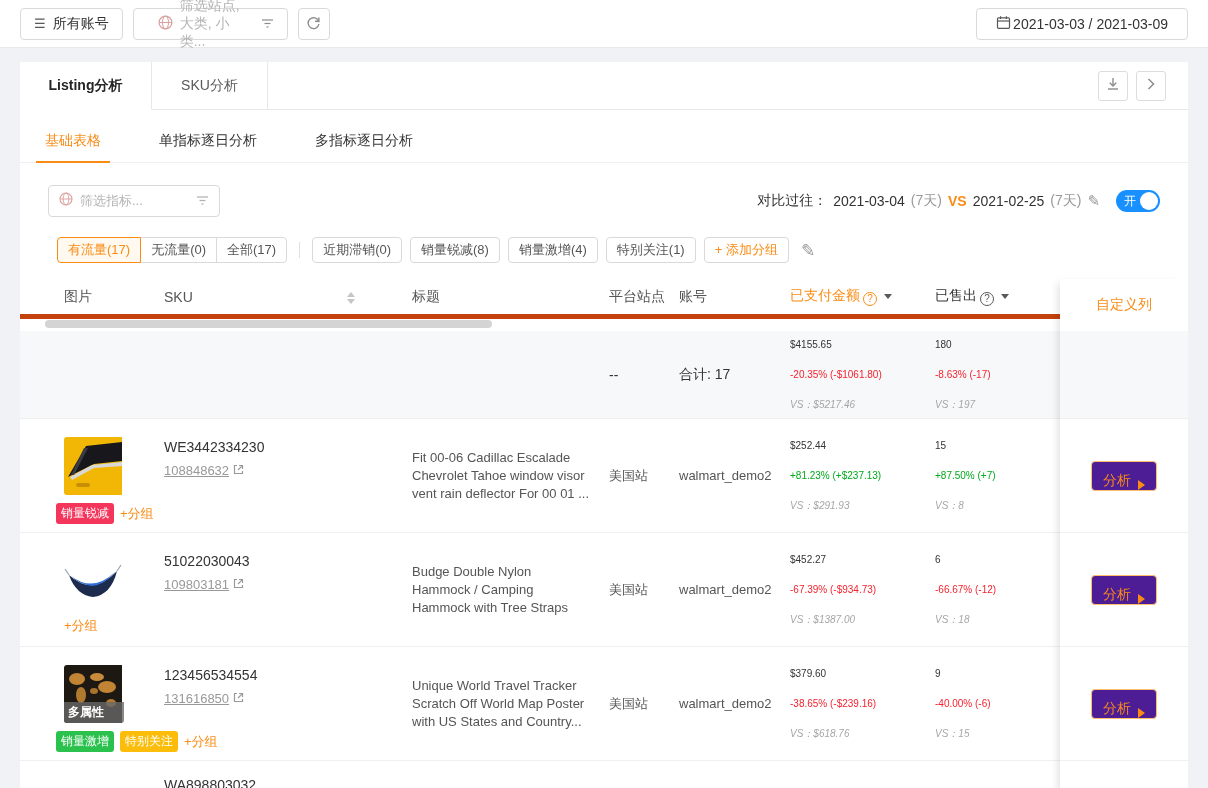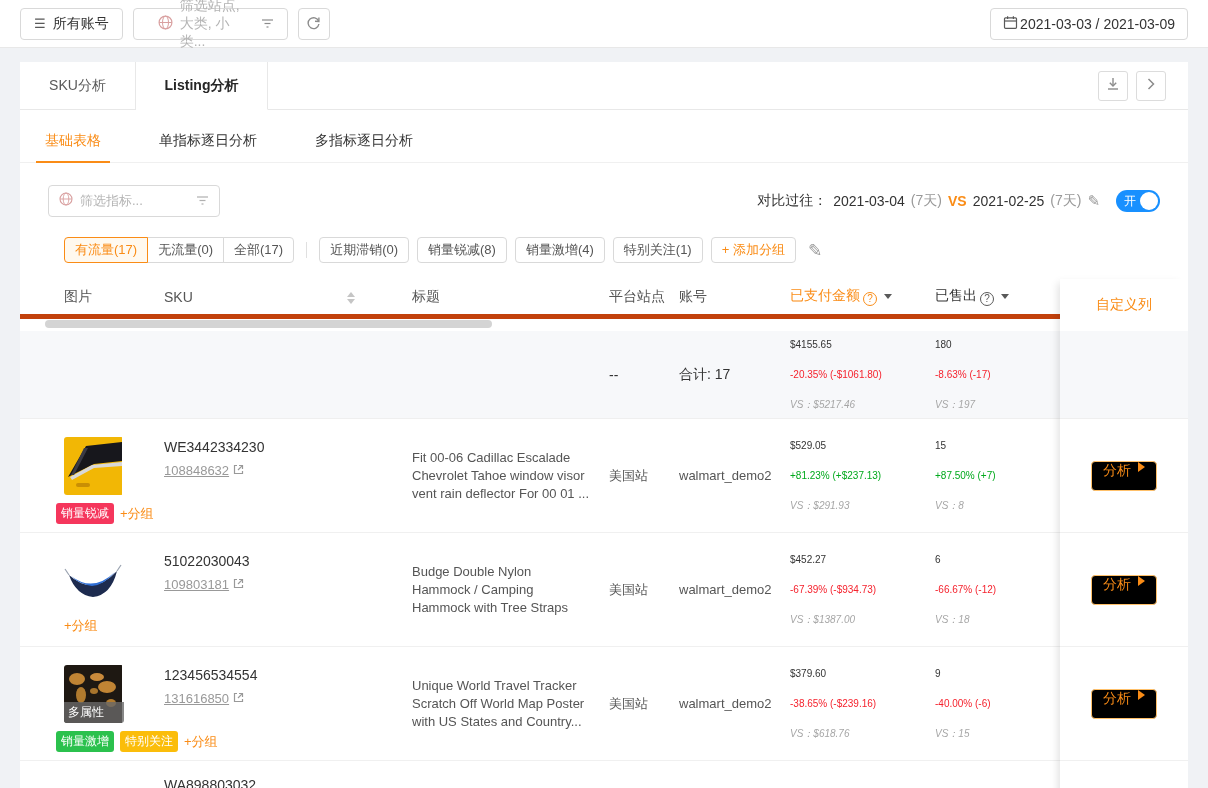--- a/index.html
+++ b/index.html
@@ -8,21 +8,21 @@
   
   .topbar { height:48px; background:#fff; border-bottom:1px solid #e8e8e8;
     display:flex; align-items:center; padding:0 20px; gap:10px; }
   .btn-outline { display:inline-flex; align-items:center; gap:7px; height:32px;
     padding:0 13px; border:1px solid #d9d9d9; border-radius:4px; background:#fff;
     font-size:14px; color:#333; cursor:pointer; }
   .site-filter { width:155px; justify-content:flex-start; color:#b8b8b8;padding-left:24px; }
   .site-filter .ph { flex:1; text-align:left; font-size:14px; color:#b4b4b4; }
   .icon-sq { width:32px; height:32px; border:1px solid #d9d9d9; border-radius:4px;
     background:#fff; display:inline-flex; align-items:center; justify-content:center; color:#8c8c8c; }
-  .date-btn { margin-left:auto; gap:2px; padding:0 12px; }
+  .date-btn { margin-left:auto; gap:2px; padding:0 19px; }
   
   .page { padding:14px 20px 0; }
   .card { background:#fff; height:726px; overflow:hidden; position:relative; }
   
   .tabstrip { display:flex; align-items:stretch; height:48px; }
   .tab { width:132px; display:flex; align-items:center; justify-content:center;
     font-size:14px; color:#595959; background:#fff; border-right:1px solid #e8e8e8;
     border-bottom:1px solid #e8e8e8; cursor:pointer; }
   .tab.active { color:#262626; font-weight:bold; border-bottom:1px solid #fff; }
   .tab2 { width:116px; }
@@ -50,21 +50,21 @@
     position:relative; margin-left:10px; cursor:pointer; }
   .switch .txt { position:absolute; left:8px; top:4px; font-size:12px; color:#fff; line-height:14px; }
   .switch .knob { position:absolute; right:2px; top:2px; width:18px; height:18px;
     border-radius:50%; background:#fff; }
   
   .chips-row { display:flex; align-items:center; margin:20px 28px 0; }
   .chip { height:26px; padding:0 10px; border:1px solid #d9d9d9; border-radius:4px;
     background:#fff; font-size:13px; color:#555; display:inline-flex; align-items:center; cursor:pointer; }
   .seg { display:flex; }
   .seg .chip { border-radius:0; margin-left:-1px; }
-  .seg .chip:first-child { border-radius:4px 0 0 4px; margin-left:16px; }
+  .seg .chip:first-child { border-radius:4px 0 0 4px; margin-left:9px; }
   .seg .chip:last-child { border-radius:0 4px 4px 0; }
   .chip.active { border-color:var(--accent); color:var(--accent); background:#fff9ef; z-index:1; }
   .chip.orange-text { color:var(--accent); }
   .gap8 { margin-left:8px; }
   .vdivider { width:1px; height:16px; background:#e0e0e0; margin:0 12px; }
   
   .table { margin-top:16px; display:flex; }
   .table-main { width:1040px; }
   .table-fixed { width:128px; background:#fff; box-shadow:-6px 0 8px -4px rgba(0,0,0,.12); position:relative; z-index:2; }
   .trow { display:flex; padding-left:28px; }
@@ -87,37 +87,37 @@
     background:#d4d4d4; border-radius:4px; cursor:grab; }
   .summary { height:88px; background:#f7f8fa; border-bottom:1px solid #efefef; }
   .summary .center { display:flex; align-items:center; font-size:14px; color:#333; }
   .vals { display:flex; flex-direction:column; justify-content:center; gap:9px; font-size:10px; line-height:21px; }
   .vals .v { color:#333; }
   .vals .d.down { color:var(--down); }
   .vals .d.up { color:var(--up); }
   .vals .vs { color:#a6a6a6;font-style:italic; }
   .drow { height:114px; border-bottom:1px solid #f0f0f0; }
   .drow .c-img { padding-top:18px; }
-  .pimg { width:60px; height:58px; border-radius:3px; overflow:hidden; position:relative; display:block; }
+  .pimg { width:60px; height:58px; border-radius:3px; overflow:hidden; position:relative; display:block;font-weight:bold; }
   .overlay { position:absolute; left:0; right:0; bottom:0; background:rgba(105,105,105,.8);
     color:#fff; font-size:12px; padding:2px 4px; }
   .badges { display:flex; align-items:center; gap:6px; margin-top:8px; margin-left:-8px; white-space:nowrap; }
   .badge { font-size:12px; color:#fff; padding:2px 5px; border-radius:3px; }
   .b-drop { background:var(--tagDrop); } .b-surge { background:var(--tagSurge); } .b-watch { background:var(--tagWatch); }
   .addgroup { font-size:13px; color:var(--accent); cursor:pointer; }
   .drow .c-sku { padding-top:20px; }
   .skuv { font-size:14px; color:#333; }
   .linkline { margin-top:6px; display:flex; align-items:center; gap:4px; }
   .linkline a { font-size:13px; color:#999; text-decoration:underline; }
   .c-title.body, .c-plat.body, .c-acct.body { display:flex; align-items:center; font-size:13px; color:#555; }
   .c-title.body { line-height:18px; }
   .fx-cell { height:114px; border-bottom:1px solid #f0f0f0; display:flex; align-items:center; justify-content:center; }
   .fx-summary { height:88px; background:#f7f8fa; border-bottom:1px solid #efefef; }
-  .analyze-btn { display:inline-flex; align-items:flex-start; gap:7px; height:30px; padding:0 11px;
-    border:1px solid #ffc069; border-radius:4px; background:#000000; color:var(--accent); font-size:14px; cursor:pointer; }
+  .analyze-btn { display:inline-flex; align-items:flex-end; gap:7px; height:30px; padding:0 11px;
+    border:1px solid #ffc069; border-radius:4px; background:#4c1d95; color:var(--accent); font-size:14px; cursor:pointer; }
   .play { width:0; height:0; border-top:5px solid transparent; border-bottom:5px solid transparent;
     border-left:7px solid var(--accent); }
   .partial .c-sku { padding-top:16px; }
 </style>
 </head>
 <body>
 
 <div class="topbar">
   <button class="btn-outline">
     <span style="font-size:13px;color:#595959;">☰</span>
@@ -158,25 +158,25 @@
         </svg>
     </span>
     <span>2021-03-03 / 2021-03-09</span>
   </button>
 </div>
 
 <div class="page">
   <div class="card">
 
     <div class="tabstrip">
+      <div class="tab active">
+        <span>Listing分析</span>
+      </div>
       <div class="tab tab2">
         <span>SKU分析</span>
-      </div>
-      <div class="tab active">
-        <span>Listing分析</span>
       </div>
       <div class="tab-fill">
         <button class="mini-btn">
           <span>
             <svg width="14" height="14" viewBox="0 0 14 14">
                 <line x1="7" y1="1" x2="7" y2="8.5" stroke="#8c8c8c" stroke-width="1.4"></line>
                 <path d="M3.8 5.8 L7 9 L10.2 5.8" fill="none" stroke="#8c8c8c" stroke-width="1.4"></path>
                 <line x1="2" y1="12" x2="12" y2="12" stroke="#8c8c8c" stroke-width="1.4"></line>
               </svg>
           </span>
@@ -319,21 +319,21 @@
                   </svg>
               </span>
             </div>
           </div>
           <div class="cell c-title body">
               <span>Fit 00-06 Cadillac Escalade Chevrolet Tahoe window visor vent rain deflector For 00 01 ...</span>
             </div>
           <div class="cell c-plat body">美国站</div>
           <div class="cell c-acct body">walmart_demo2</div>
           <div class="cell c-paid vals">
-            <span class="v">$529.05</span>
+            <span class="v">$252.44</span>
             <span class="d up">+81.23% (+$237.13)</span>
             <span class="vs">VS：$291.93</span>
           </div>
           <div class="cell c-sold vals">
             <span class="v">15</span>
             <span class="d up">+87.50% (+7)</span>
             <span class="vs">VS：8</span>
           </div>
         </div>
 

